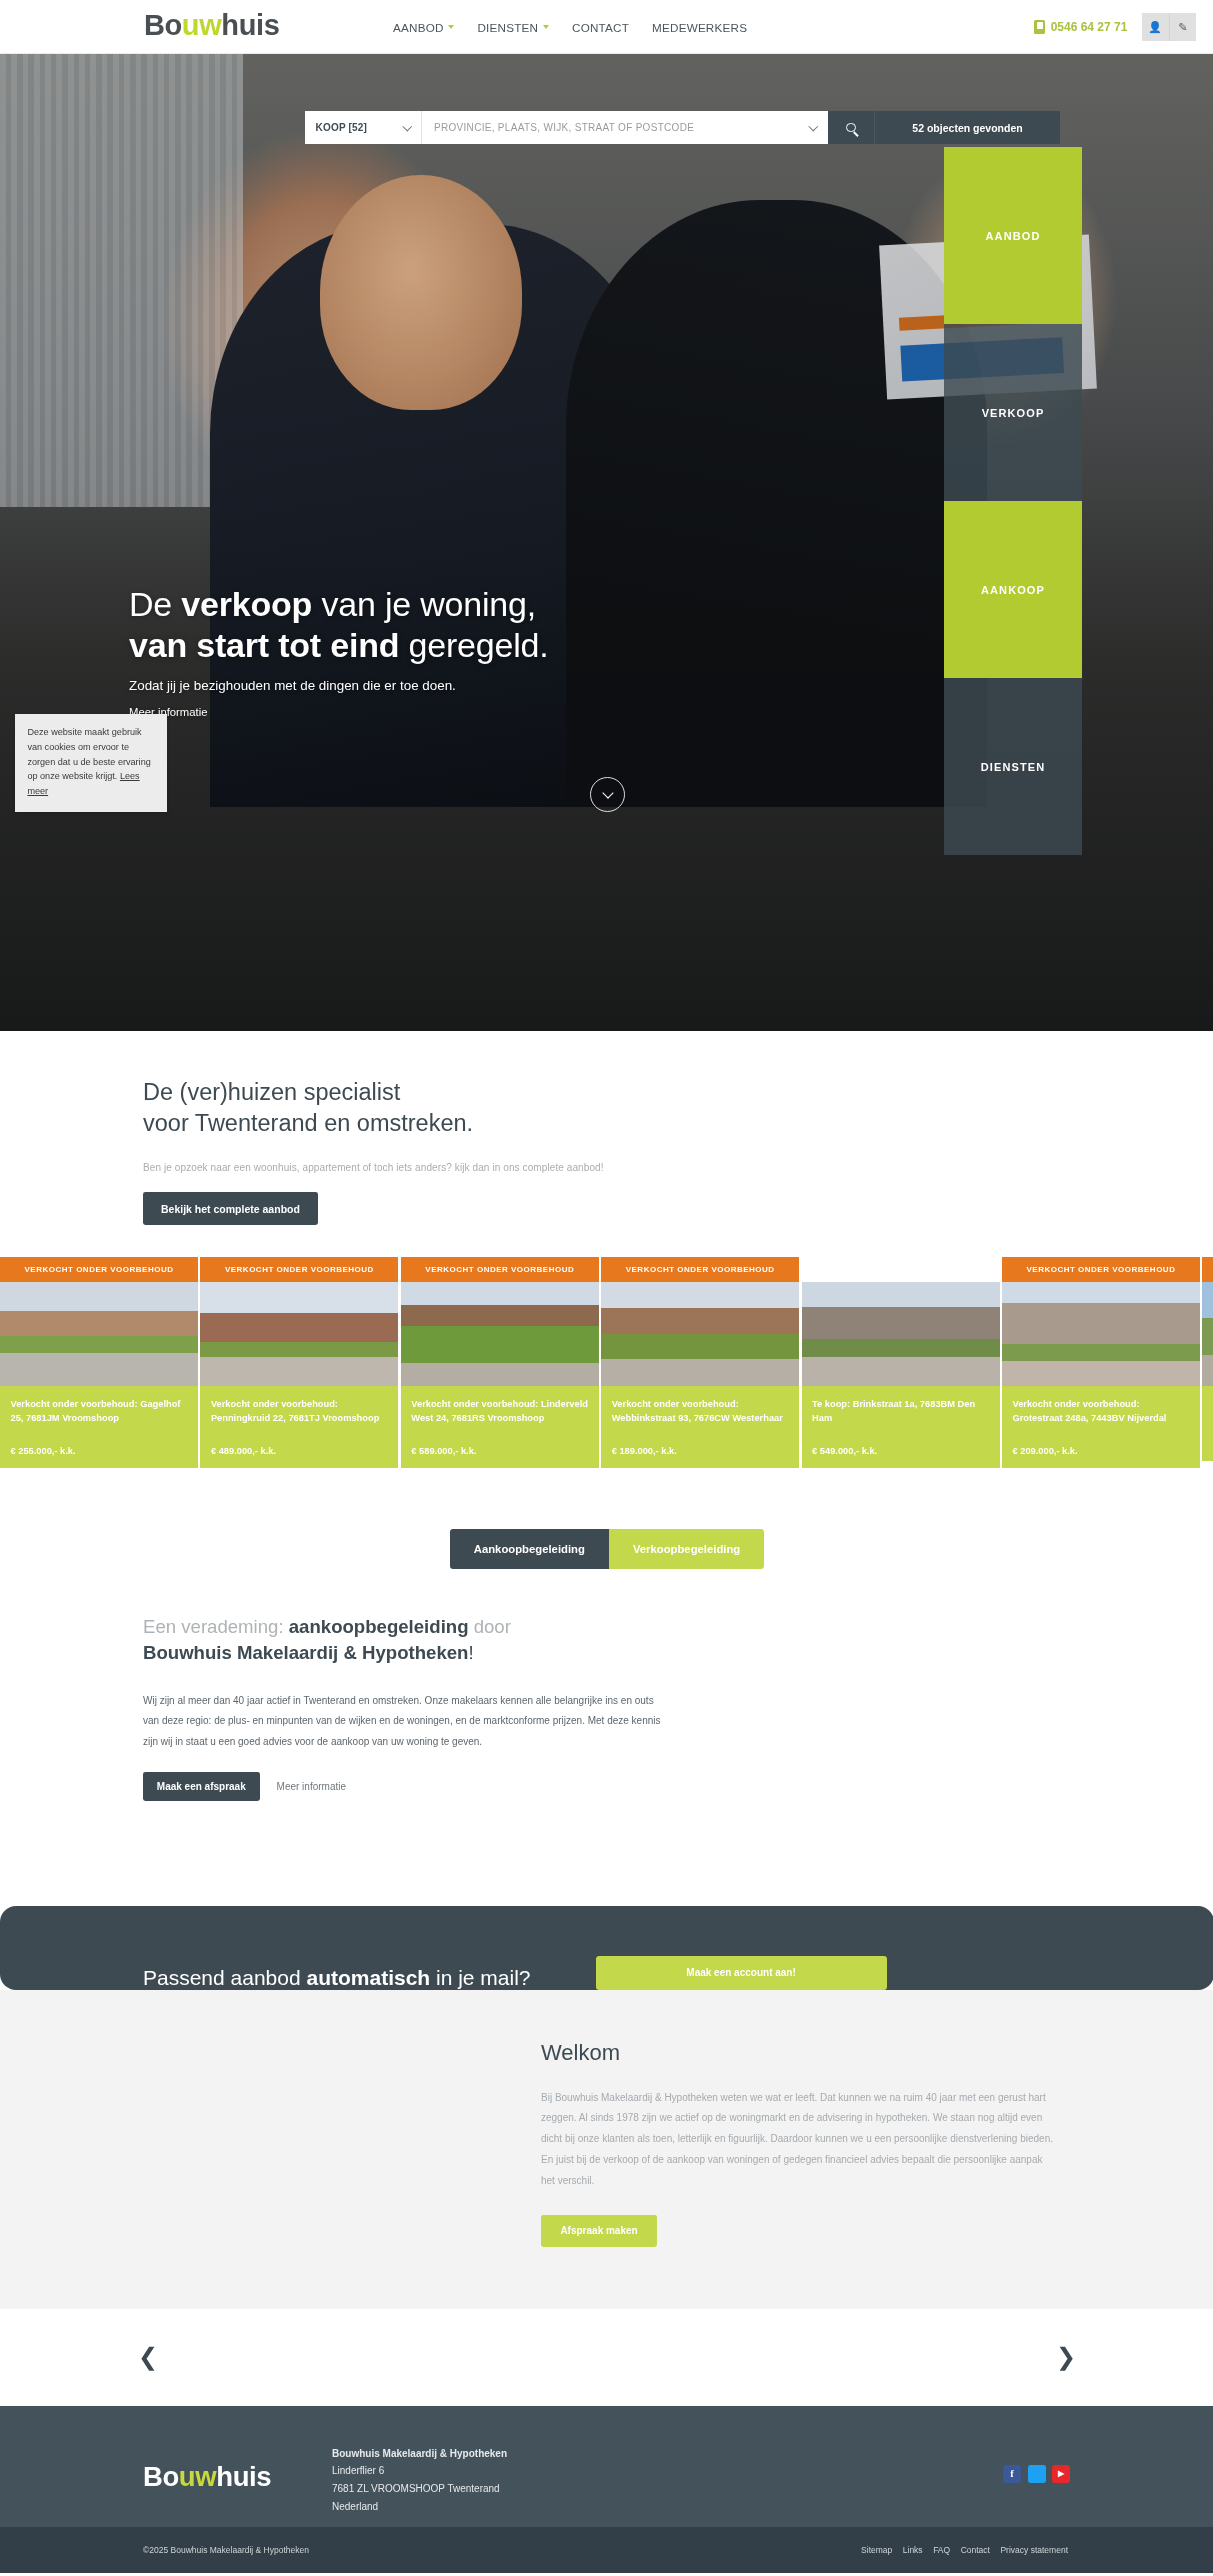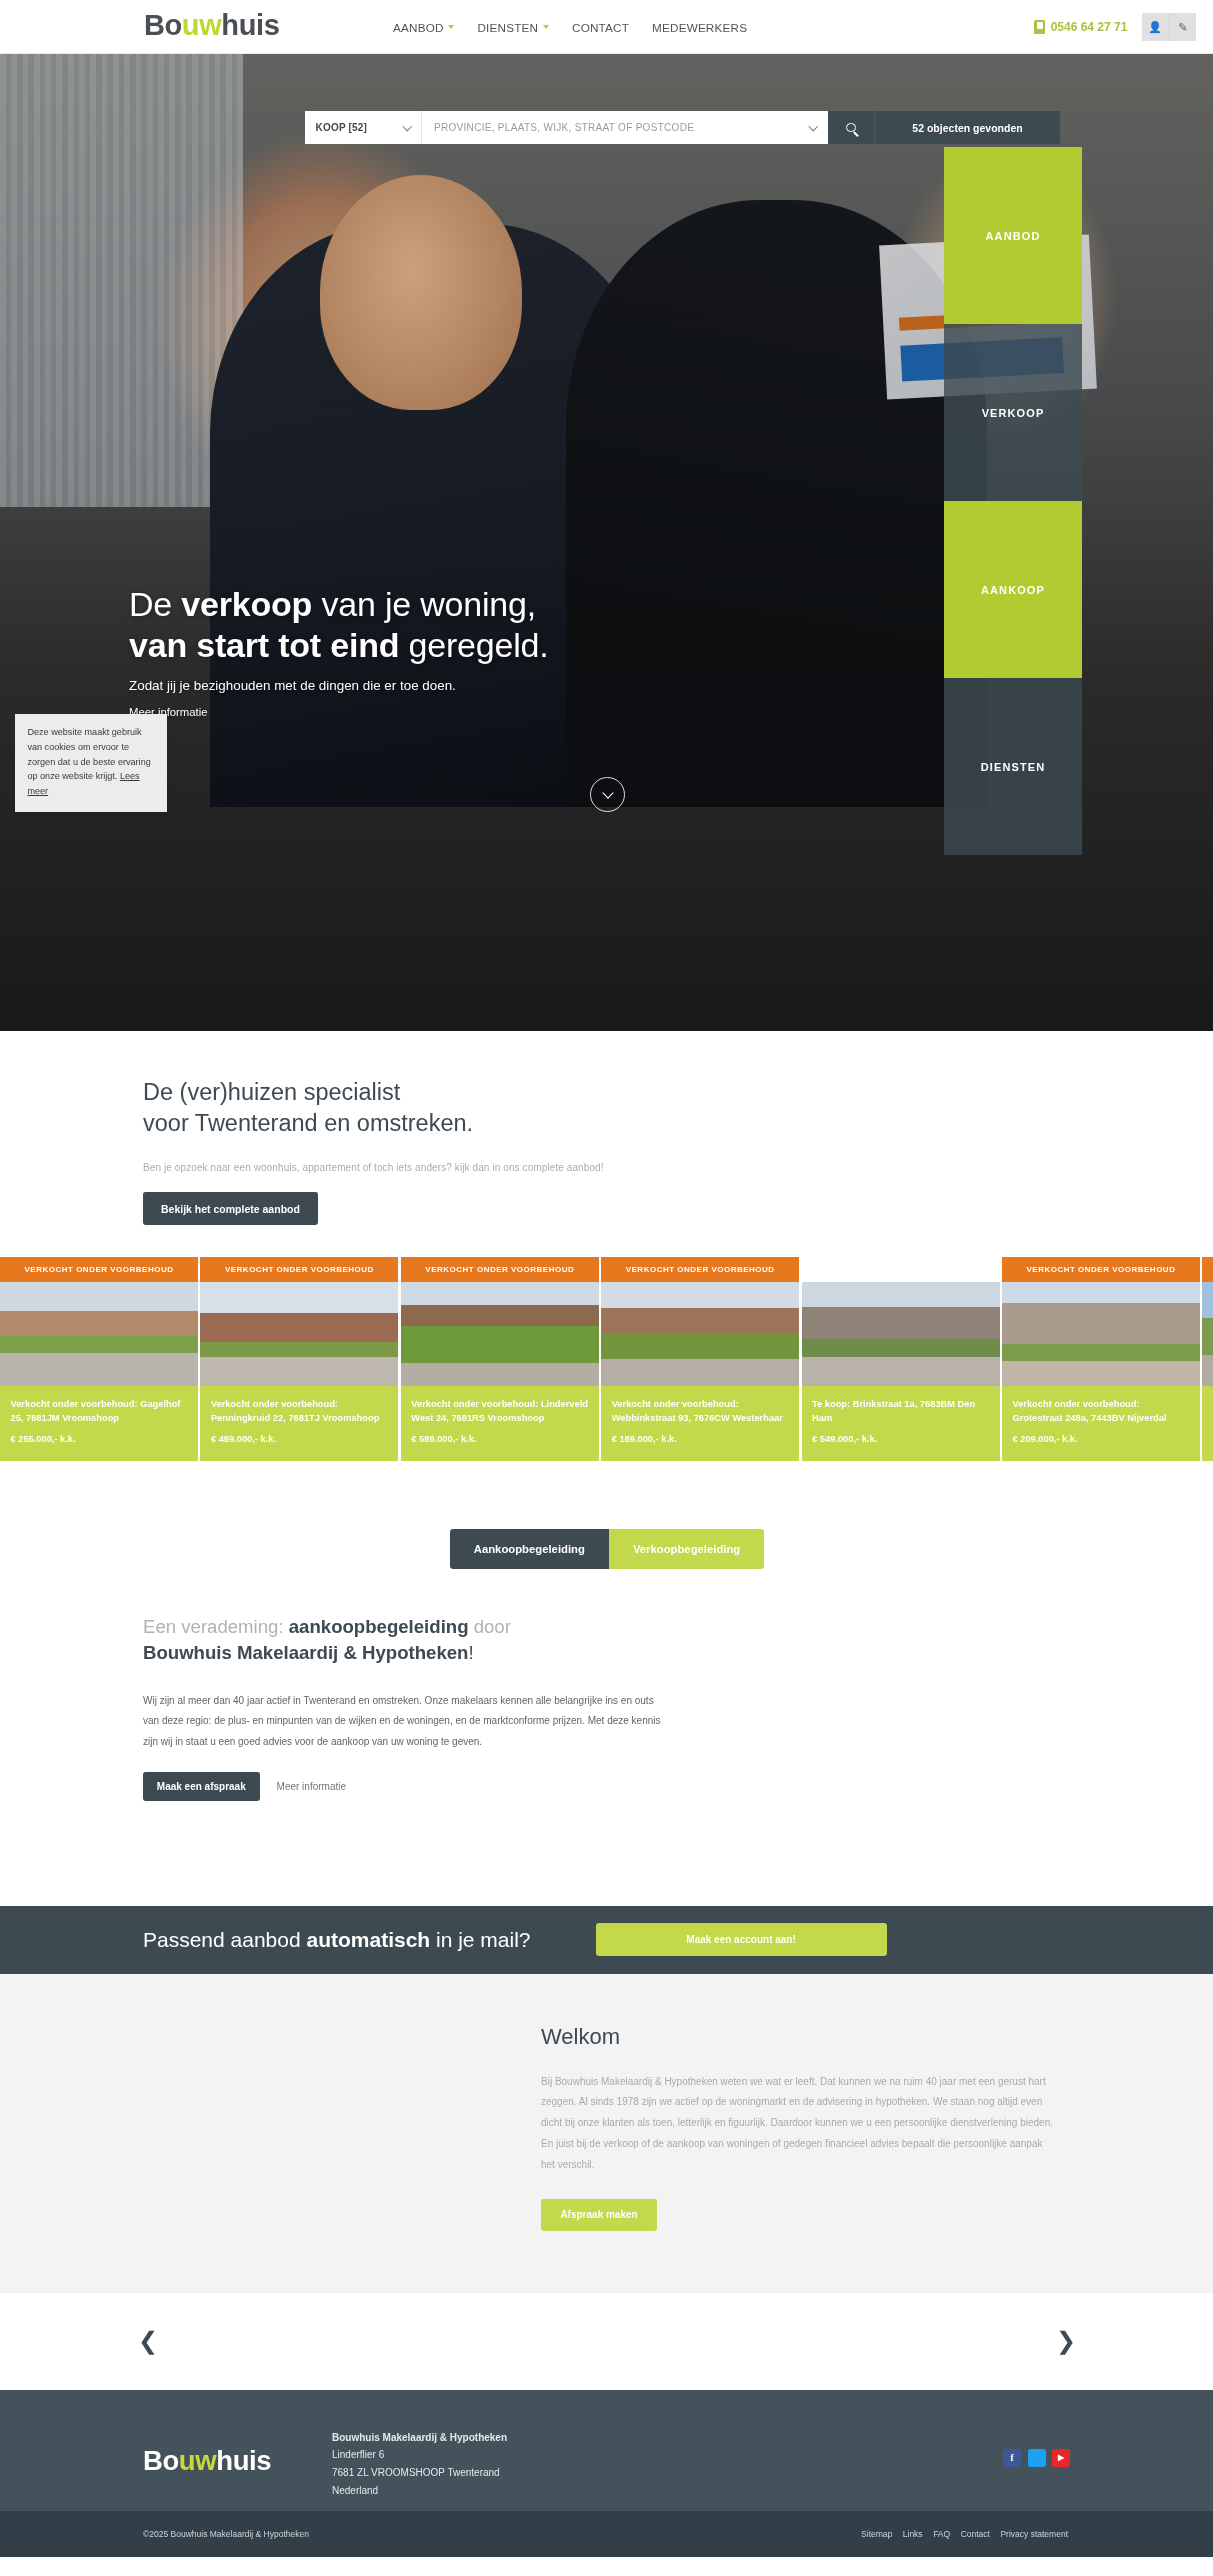--- a/index.html
+++ b/index.html
@@ -401,21 +401,21 @@
     color: #fff;
     padding: 10.5px 10.5px 12px 10.5px;
     min-height: 75px;
   }
   .card-title {
     font-size: 9.3px;
     font-weight: bold;
     line-height: 1.52;
   }
   .card-price {
-    margin-top: 9px;
+    margin-top: 21px;
     font-size: 9.3px;
     font-weight: bold;
   }
 
   
   .tabs-area { background: #fff; padding: 45px 0 0 0; }
   .tabs {
     display: flex;
     justify-content: center;
   }
@@ -464,23 +464,24 @@
   .link-plain {
     font-size: 10px;
     color: #6f787d;
     text-decoration: none;
   }
   .verad-pad { height: 105px; background:#fff; }
 
   
   .cta {
     background: #3d4a52;
-    height: 68px;
-    display: flex;
-    align-items: center;
+    height: 84px;
+    display: flex;
+    align-items: flex-end;
+    border-radius: 16px;
   }
   .cta-h {
     margin-left: 143px;
     font-size: 21px;
     font-weight: 300;
     color: #fff;
   }
   .cta-h b { font-weight: bold; }
   .cta-btn {
     margin-left: 65px;

